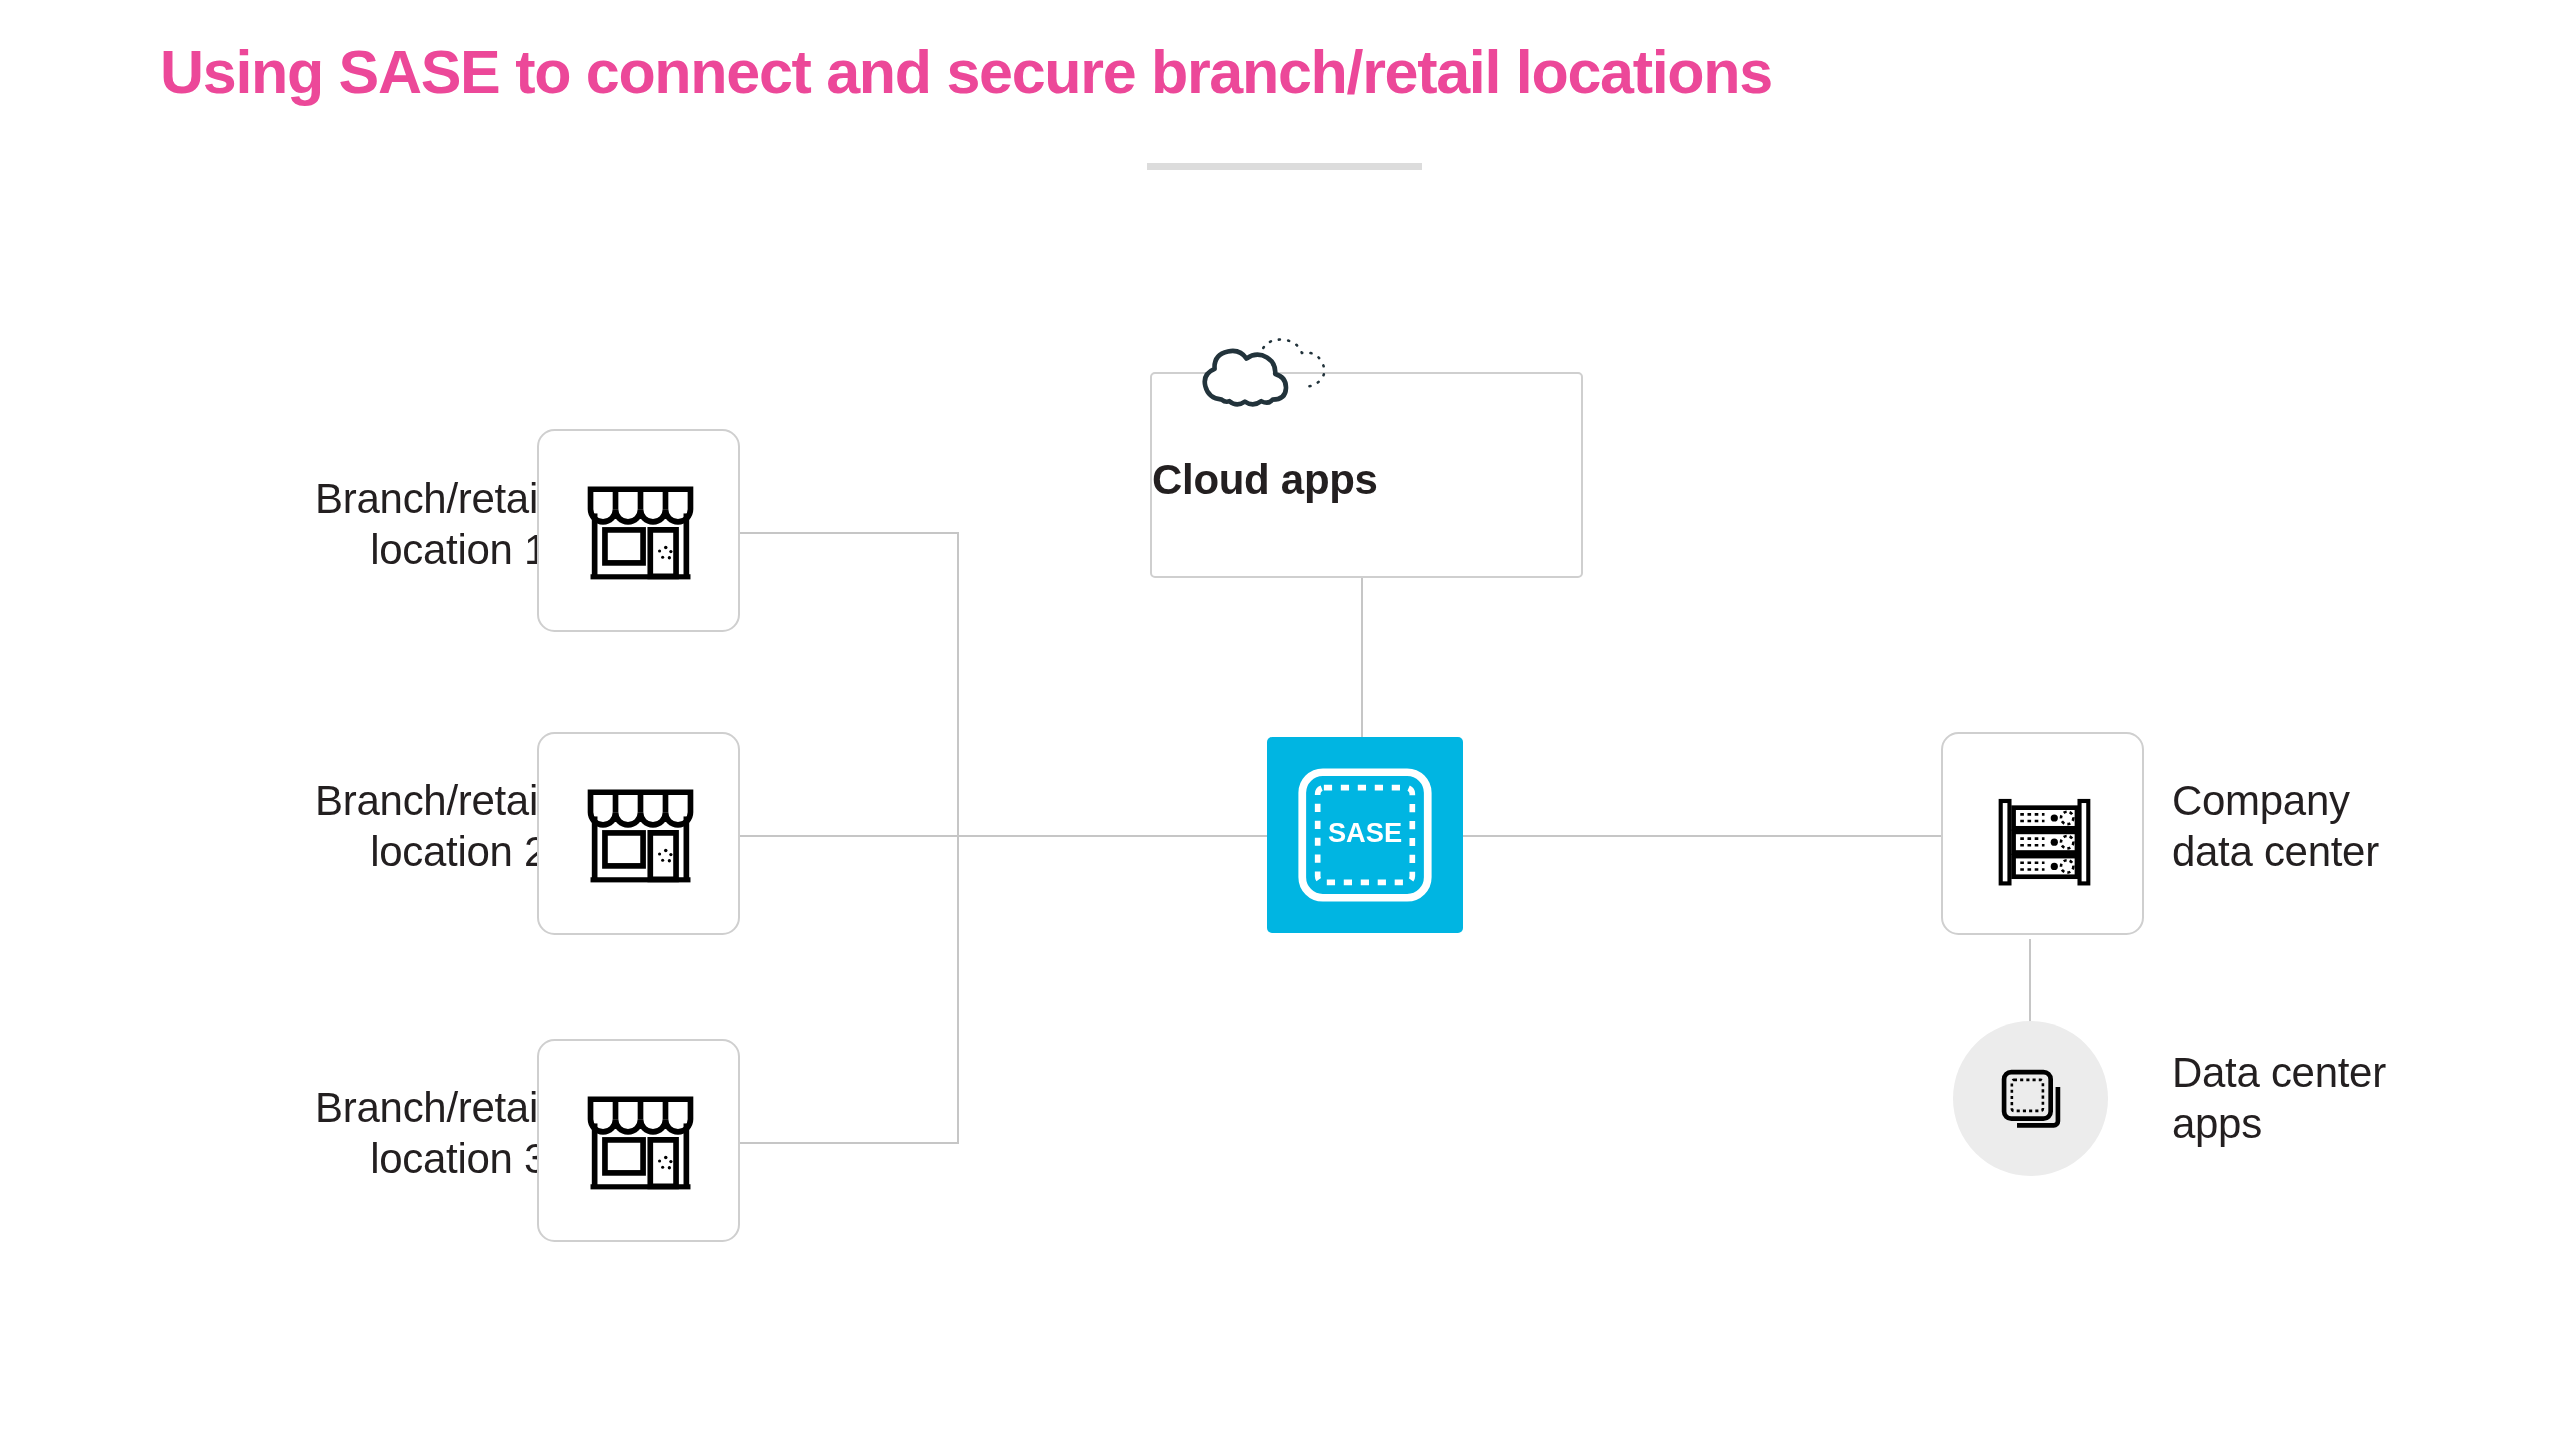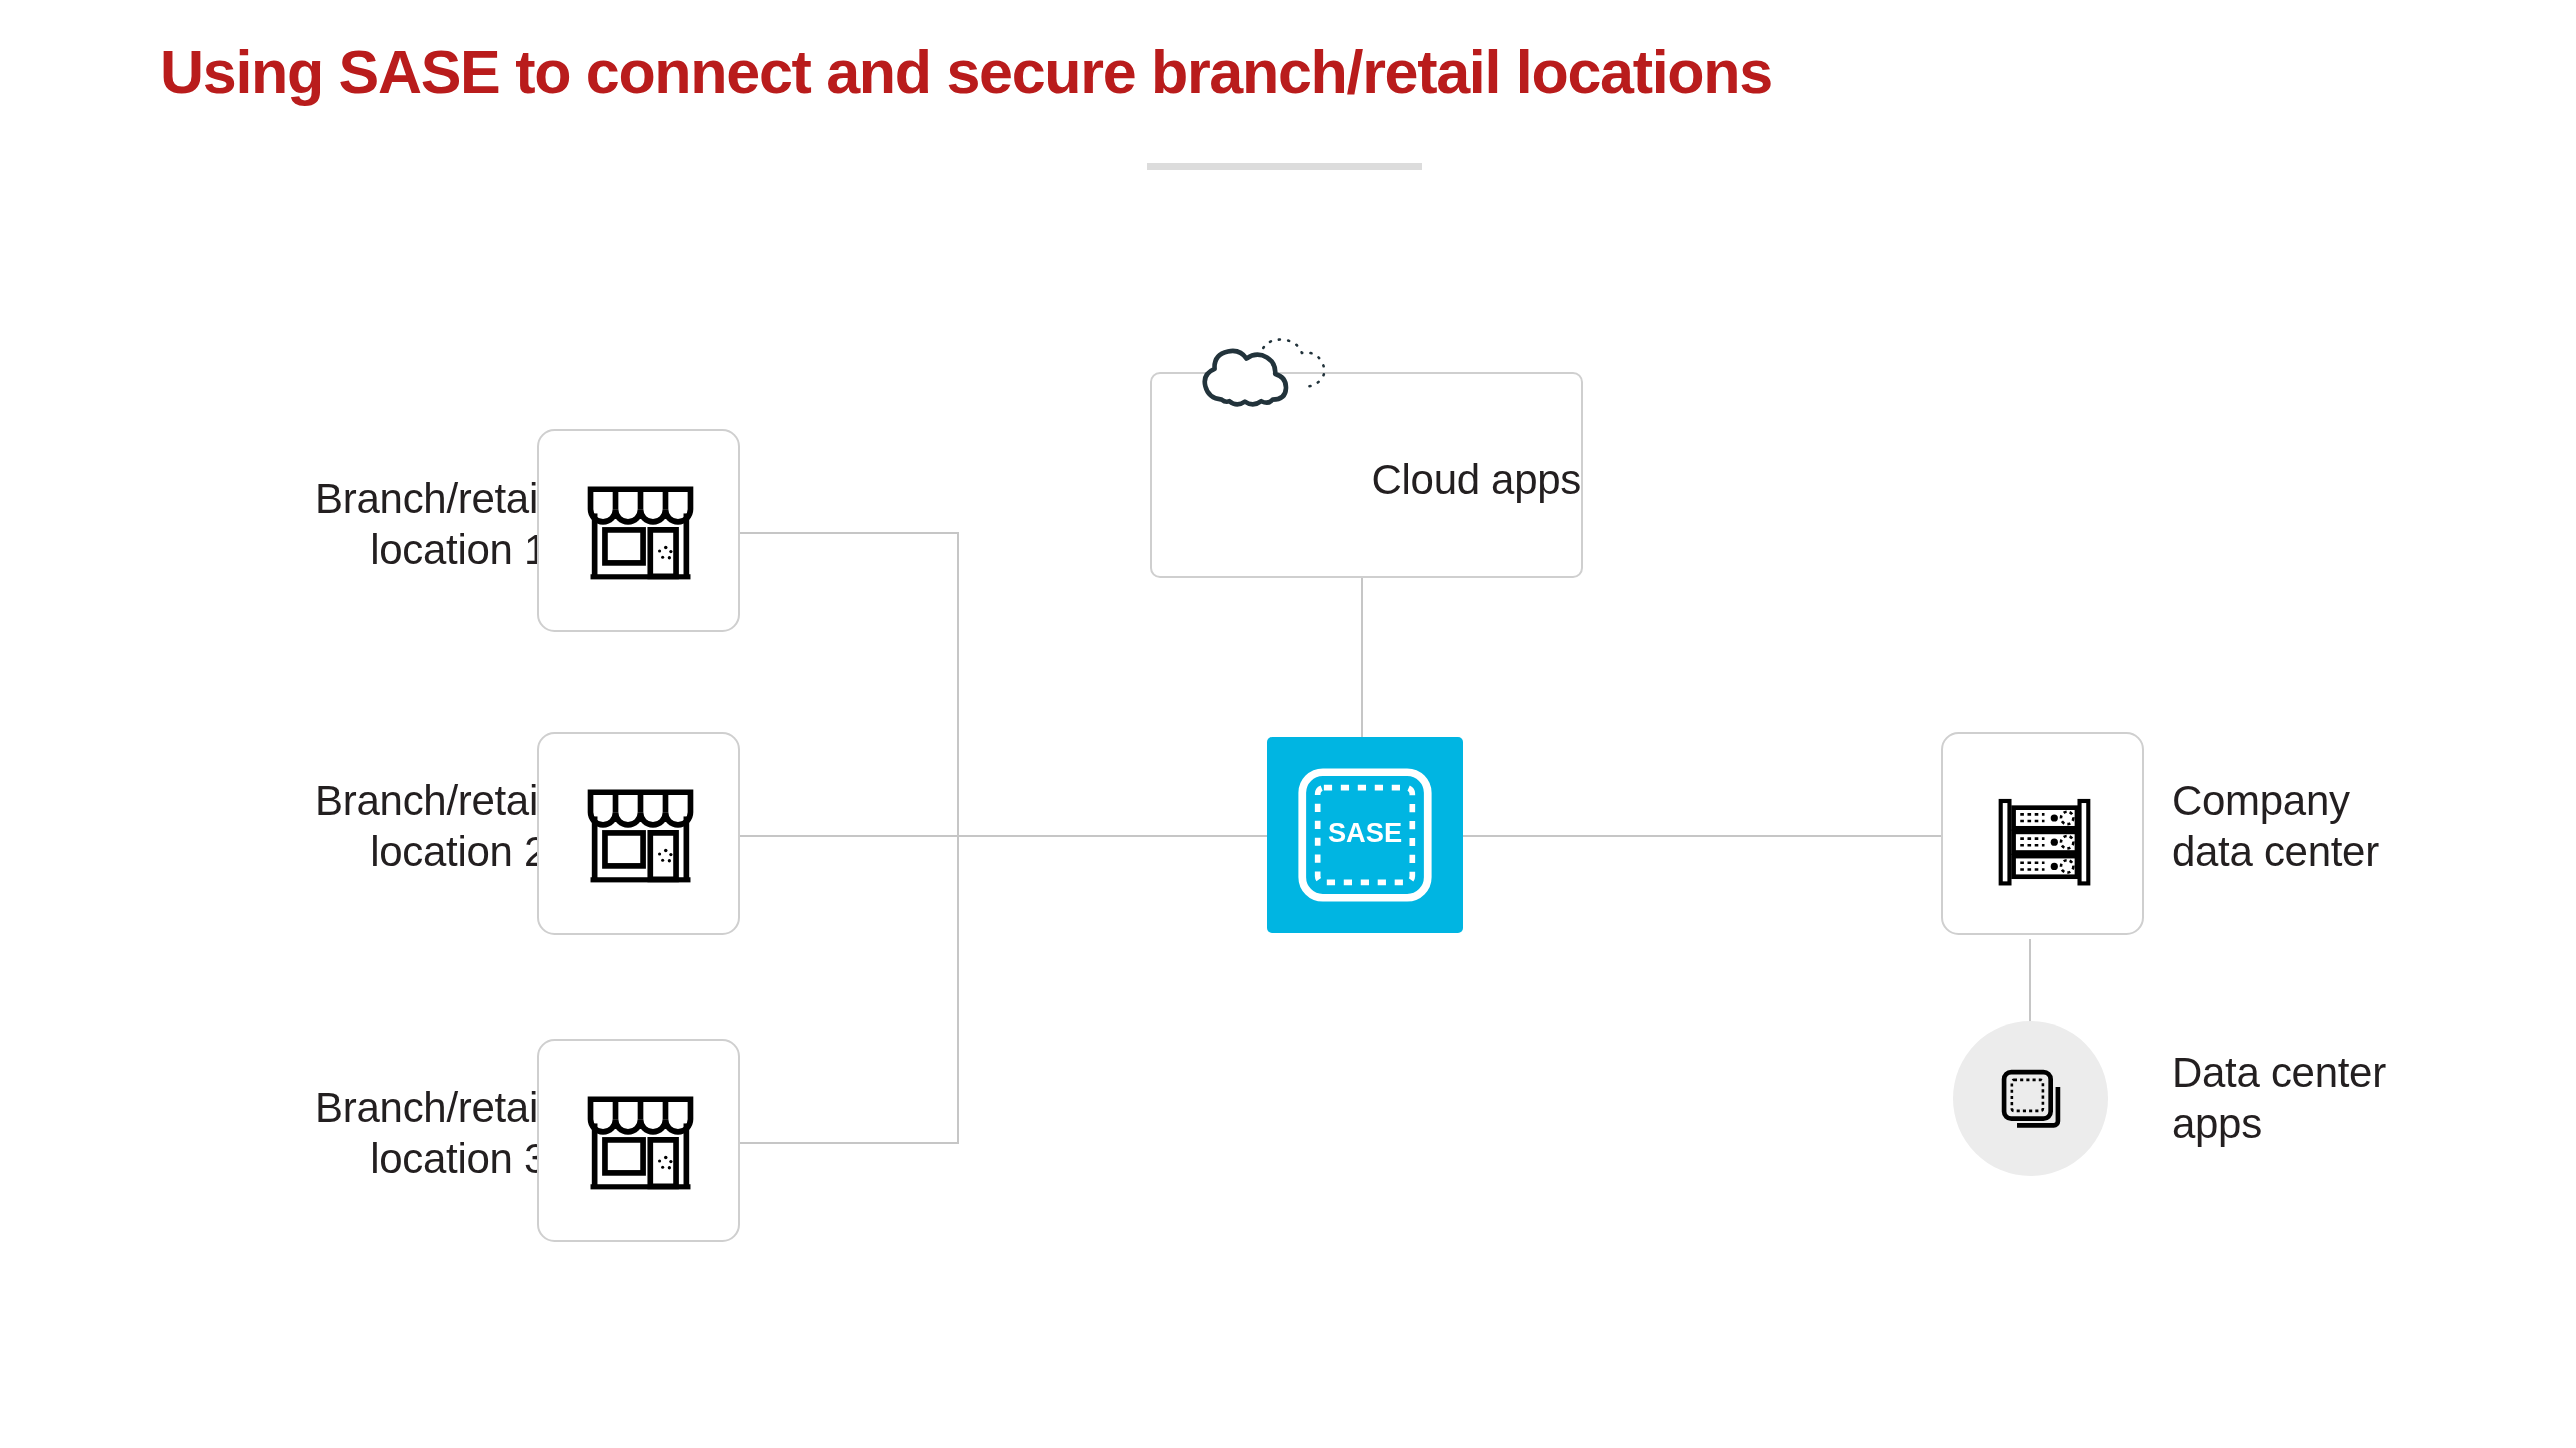--- a/index.html
+++ b/index.html
@@ -25,21 +25,21 @@
   
   .title {
     position: absolute;
     left: 160px;
     top: 40px;
     width: 2267px;
     font-size: 61px;
     font-weight: bold;
     letter-spacing: -1.3px;
     line-height: 1.05;
-    color: #b91c1c;
+    color: #ec4899;
     white-space: nowrap;
   }
   .title-divider {
     position: absolute;
     left: 1147px;
     top: 163px;
     width: 275px;
     height: 6.7px;
     background: #dcdcdc;
   }
@@ -81,25 +81,26 @@
   }
 
   .cloud-box {
     position: absolute;
     left: 1150px;
     top: 372px;
     width: 433px;
     height: 206px;
     box-sizing: border-box;
     border: 2.1px solid #cfcfcf;
-    border-radius: 10px;
+    border-radius: 5px;
     background: #ffffff;
     display: flex;
     align-items: center;
-    justify-content: flex-end;
+    justify-content: flex-start;
+    font-weight: bold;
   }
   .cloud-box-label {
     font-size: 42px;
     color: #231f20;
     letter-spacing: -0.3px;
     margin-top: 9.3px;
   }
 
   .cloud-icon {
     position: absolute;

